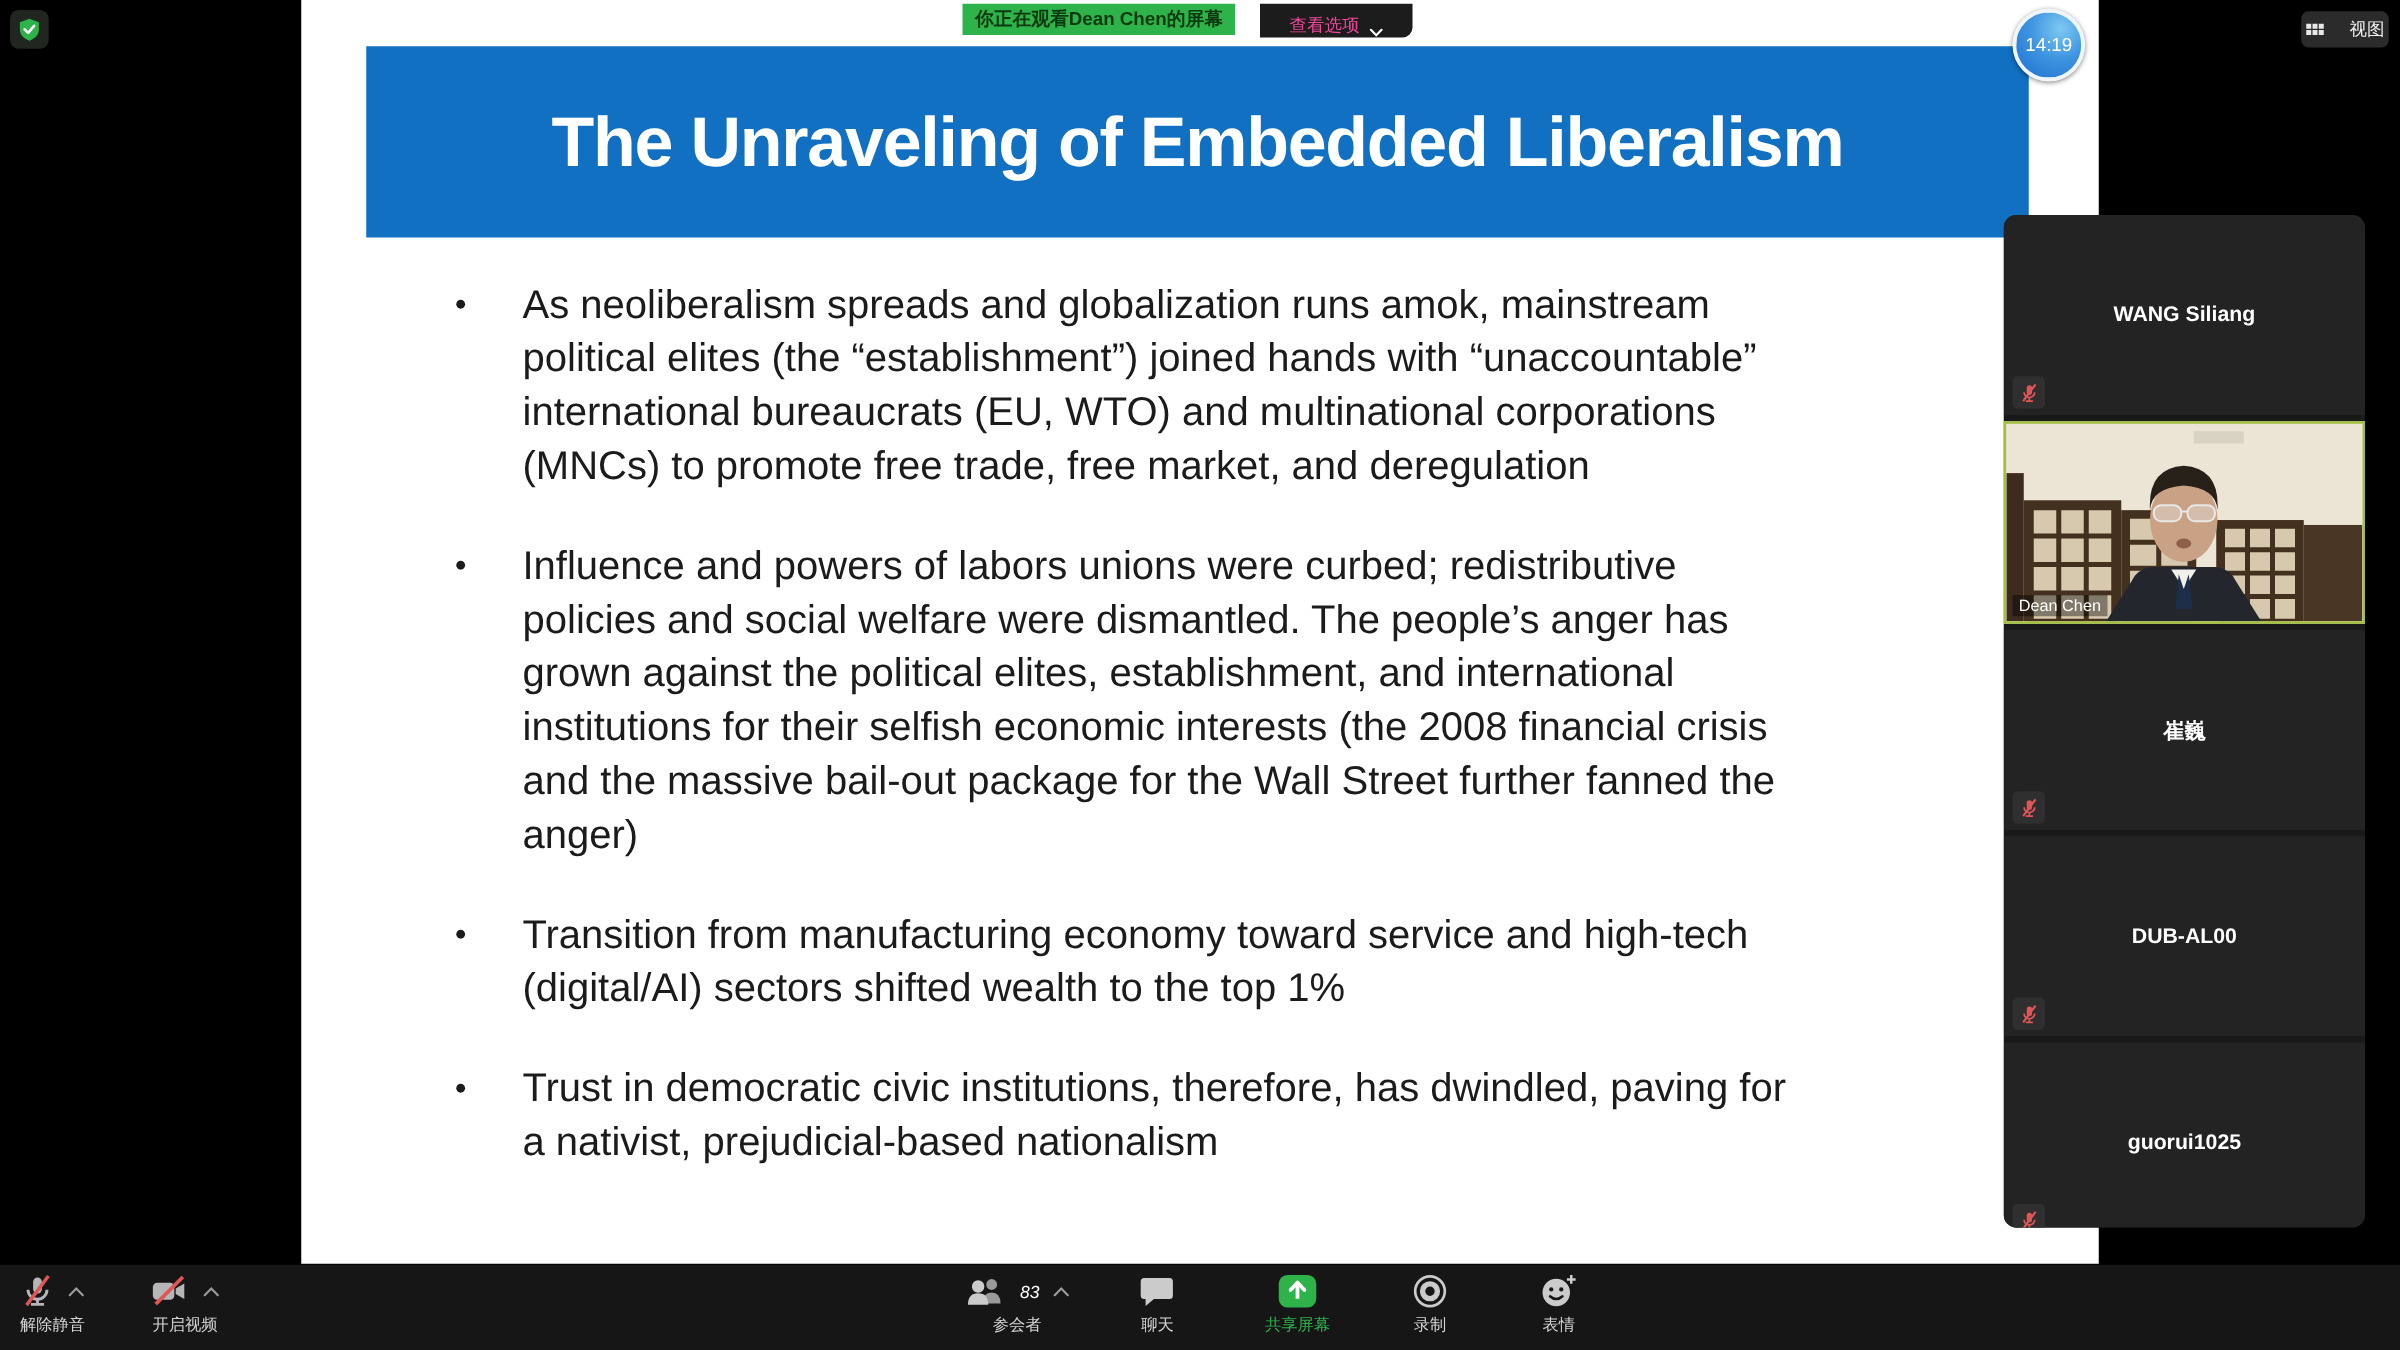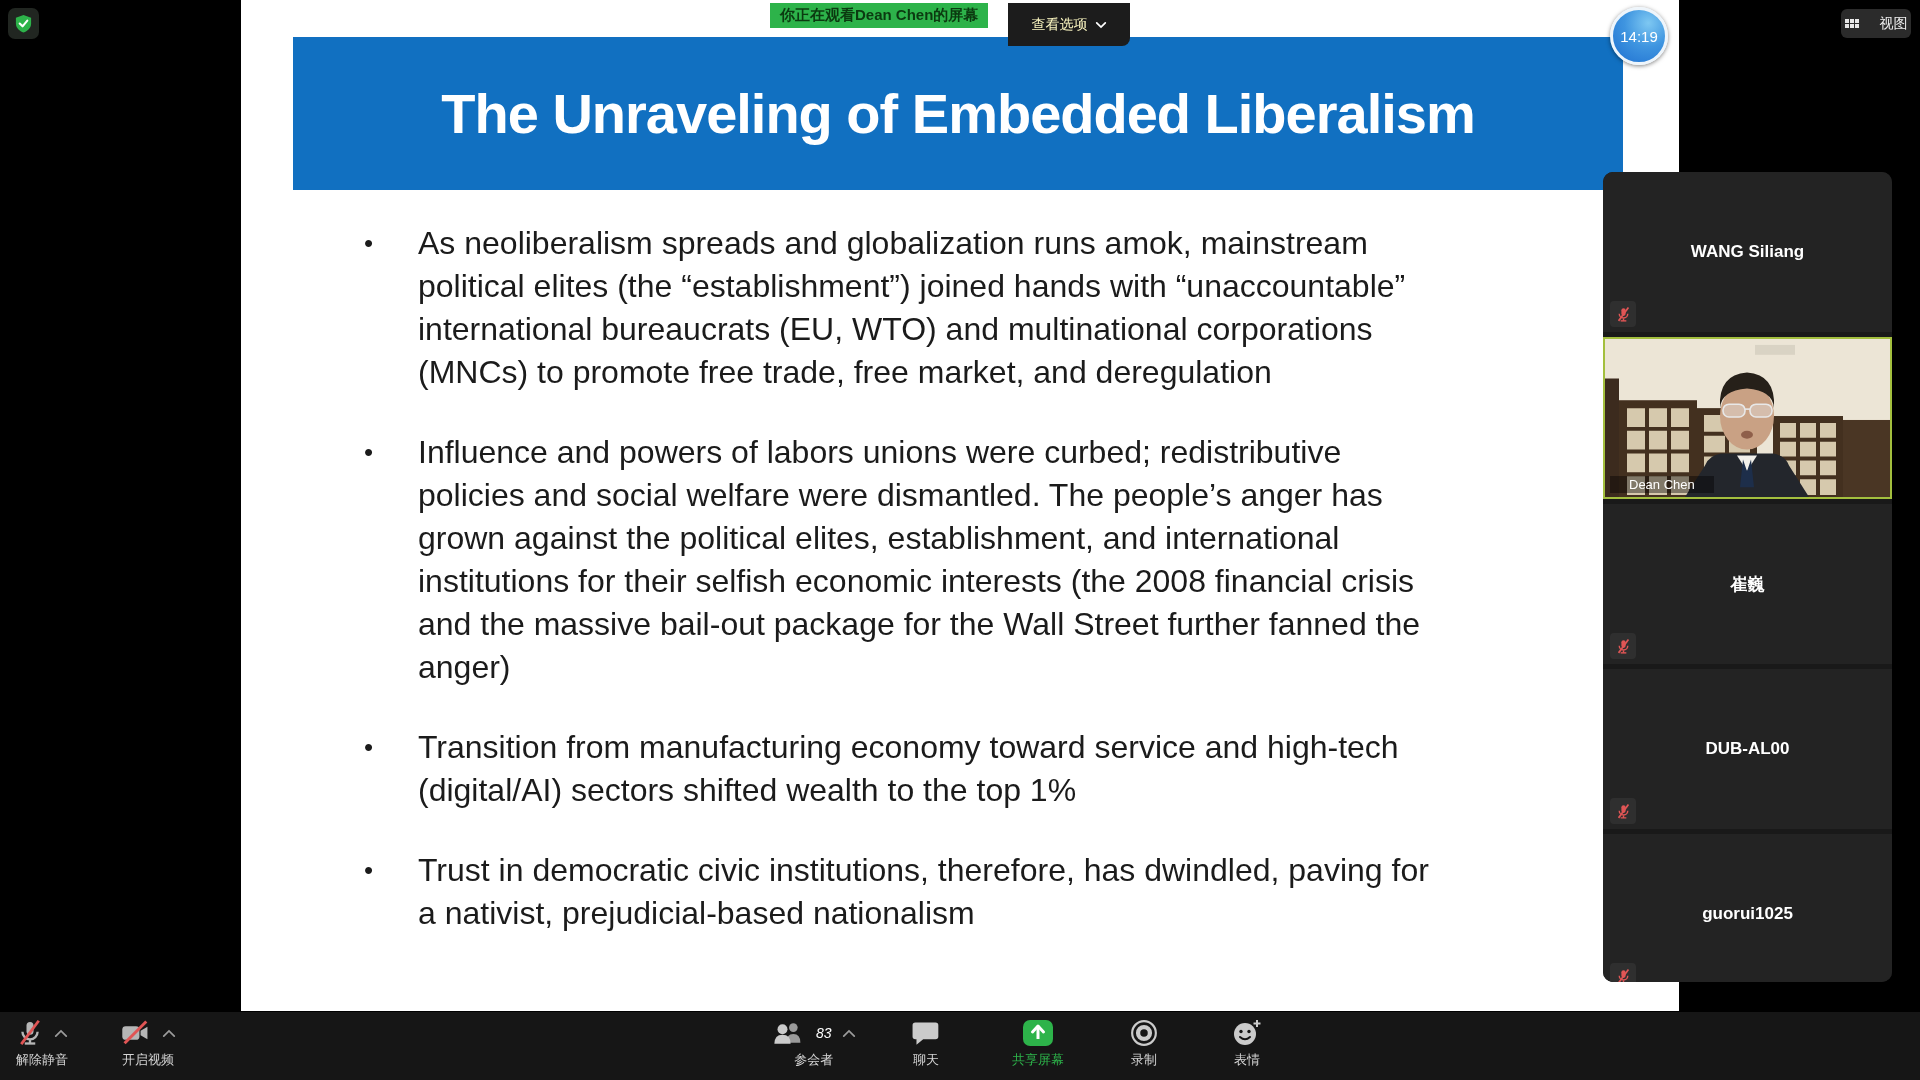--- a/index.html
+++ b/index.html
@@ -16,23 +16,23 @@
   .bullet { display:flex; margin-bottom:37px; }
   .bullet-dot { width:58px; flex:0 0 58px; color:#1b1b1b; font-size:26px; line-height:43px; padding-left:4px; }
   .bullet-lines { color:#1b1b1b; font-size:32px; line-height:43px; white-space:nowrap; }
 
   
   #security-shield { left:8px; top:8px; width:31px; height:31px; background:#212621;
                      border-radius:7px; display:flex; align-items:center; justify-content:center; }
   #viewing-banner { left:770px; top:3px; height:25px; background:#2db34a; color:#0b3a10;
                     font-size:15px; font-weight:bold; display:flex; align-items:center;
                     padding:0 10px; white-space:nowrap; }
-  #view-options { left:1008px; top:3px; width:122px; height:43px; background:#1c1c1c;
-                  border-radius:0 0 8px 0; color:#fef9c3; font-size:14px; display:flex;
-                  align-items:center; justify-content:center; gap:7px; cursor:pointer; }
+  #view-options { left:1008px; top:3px; width:122px; height:27px; background:#1c1c1c;
+                  border-radius:0 0 8px 0; color:#ec4899; font-size:14px; display:flex;
+                  align-items:flex-end; justify-content:center; gap:7px; cursor:pointer; }
   #clock-badge { left:1610px; top:7px; width:58px; height:58px; border-radius:50%;
                  background:radial-gradient(circle at 68% 25%, #7ec8f2 0%, #3f95e0 45%, #1e6fd0 100%);
                  border:3px solid #eef5fb; box-shadow:0 1px 4px rgba(0,0,0,.5);
                  display:flex; align-items:center; justify-content:center;
                  color:#fff; font-size:15px; }
   #view-button { left:1841px; top:9px; width:70px; height:29px; background:#2b2b2b;
                  border-radius:6px; display:flex; align-items:center; justify-content:center;
                  gap:21px; color:#f0f0f0; font-size:14px; cursor:pointer; }
   .grid-icon { display:grid; grid-template-columns:repeat(3,4px); grid-auto-rows:4px; gap:1px; }
   .grid-icon span { background:#e8e8e8; }
@@ -40,21 +40,21 @@
   
   #panel { left:1603px; top:172px; width:289px; height:810px; background:#191919;
            border-radius:10px; overflow:hidden; display:flex; flex-direction:column; gap:5px; }
   .tile { position:relative; background:#232323; flex:0 0 160px;
           display:flex; align-items:center; justify-content:center; }
   .tile-name { color:#fff; font-size:17px; font-weight:bold; }
   .mic-badge { position:absolute; left:7px; bottom:5px; width:26px; height:26px;
                background:#2f2f2f; border-radius:4px; display:flex; align-items:center; justify-content:center; }
   .tile.video { flex:0 0 162px; border:2px solid #a3bf3e; background:#e9e2d2; overflow:hidden; }
   .video-name-label { position:absolute; left:5px; bottom:4px; color:#fff; font-size:13px;
-                      background:rgba(0,0,0,.40); padding:1px 19px; }
+                      background:rgba(0,0,0,.40); padding:1px 5px; }
   .video-scene { position:absolute; left:0; top:0; width:100%; height:100%; }
 
   
   #toolbar { left:0; top:1012px; width:1920px; height:68px; background:#161616; }
   .tb-btn { position:absolute; top:5px; display:flex; flex-direction:column;
             align-items:center; cursor:pointer; }
   .tb-iconrow { height:32px; display:flex; align-items:center; gap:10px; }
   .tb-label { color:#d4d4d4; font-size:13px; margin-top:2px; white-space:nowrap;text-align:center; }
   .tb-count { color:#fff; font-size:14px;font-style:italic; }
   .green-label { color:#2db34a; }

